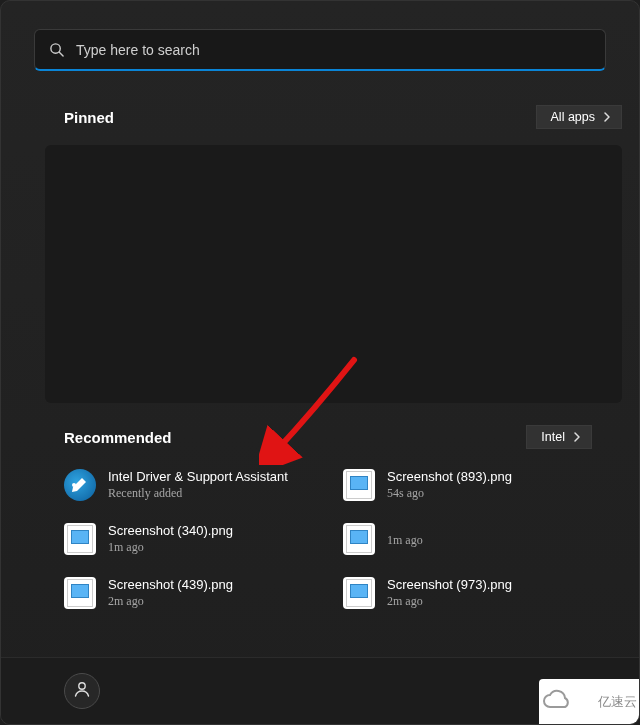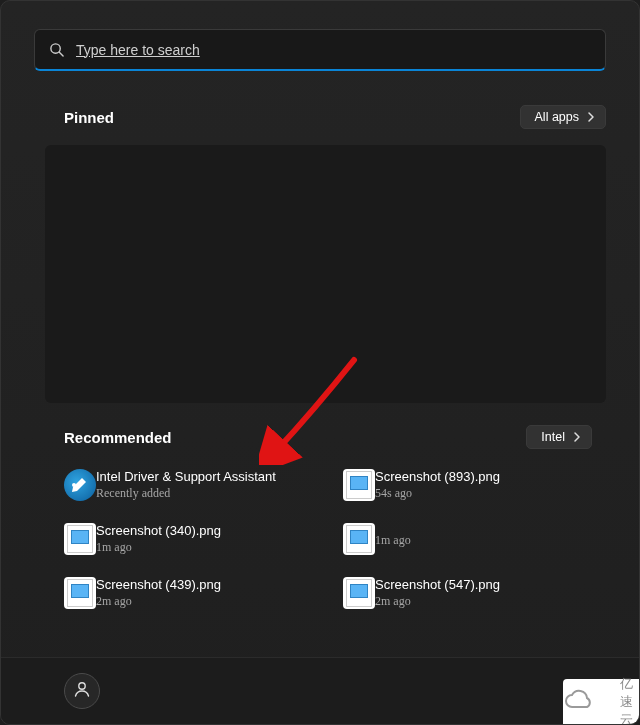--- a/index.html
+++ b/index.html
@@ -37,46 +37,45 @@
     align-items: center;
   }
   .search-placeholder {
     color: #cfcfcf;
     font-size: 14px;
     margin-left: 12px;
     background: transparent;
     border: none;
     outline: none;
     width: 100%;
-    text-decoration: underline;
   }
   .search-placeholder::placeholder { color: #cfcfcf; }
 
   .section {
-    padding: 0 33px 0 63px;
+    padding: 0 17px 0 63px;
     margin-top: 34px;
   }
   .section-header {
     display: flex;
     align-items: center;
     justify-content: space-between;
     margin-bottom: 16px;
   }
   .section-title {
     font-size: 15px;
     font-weight: 600;
     color: #fff;
   }
   .side-btn {
     background: #323232;
     border: 1px solid #3a3a3a;
     color: #fff;
     font-size: 12.5px;
     padding: 4px 8px 4px 14px;
-    border-radius: 5px;
+    border-radius: 0;
     display: flex;
     align-items: center;
     cursor: pointer;
   }
   .side-btn .chevron {
     margin-left: 6px;
     display: inline-flex;
   }
 
   .pinned-area {
@@ -128,20 +127,21 @@
     justify-content: center;
   }
   .file-glyph .inner-img {
     width: 18px;
     height: 14px;
     background: #59b4f5;
     margin-top: 4px;
     border: 1px solid #2f84c4;
   }
   .reco-text {
+    margin-left: 12px;
     min-width: 0;
   }
   .reco-title {
     font-size: 13px;
     color: #fff;
     white-space: nowrap;
     overflow: hidden;
     text-overflow: ellipsis;
   }
   .reco-sub {
@@ -182,21 +182,21 @@
   .arrow-svg {
     position: absolute;
     top: 354px;
     left: 258px;
   }
 
   .watermark {
     position: absolute;
     right: 0;
     bottom: 0;
-    width: 76px;
+    width: 100px;
     height: 45px;
     background: #fff;
     border-top-left-radius: 4px;
     display: flex;
     align-items: center;
     justify-content: center;
     gap: 21px;
   }
   .watermark-text {
     color: #8a8a8a;
@@ -311,21 +311,21 @@
         </div>
       </div>
 
       <div class="reco-item">
         <div class="reco-icon file">
           <div class="file-glyph">
               <div class="inner-img"></div>
             </div>
         </div>
         <div class="reco-text">
-          <div class="reco-title">Screenshot (547).png</div>
+          <div class="reco-title">Screenshot (973).png</div>
           <div class="reco-sub">2m ago</div>
         </div>
       </div>
     </div>
   </div>
 
   <div class="bottom-bar">
     <div class="user-btn">
       <span>
         <svg width="20" height="20" viewBox="0 0 20 20">

